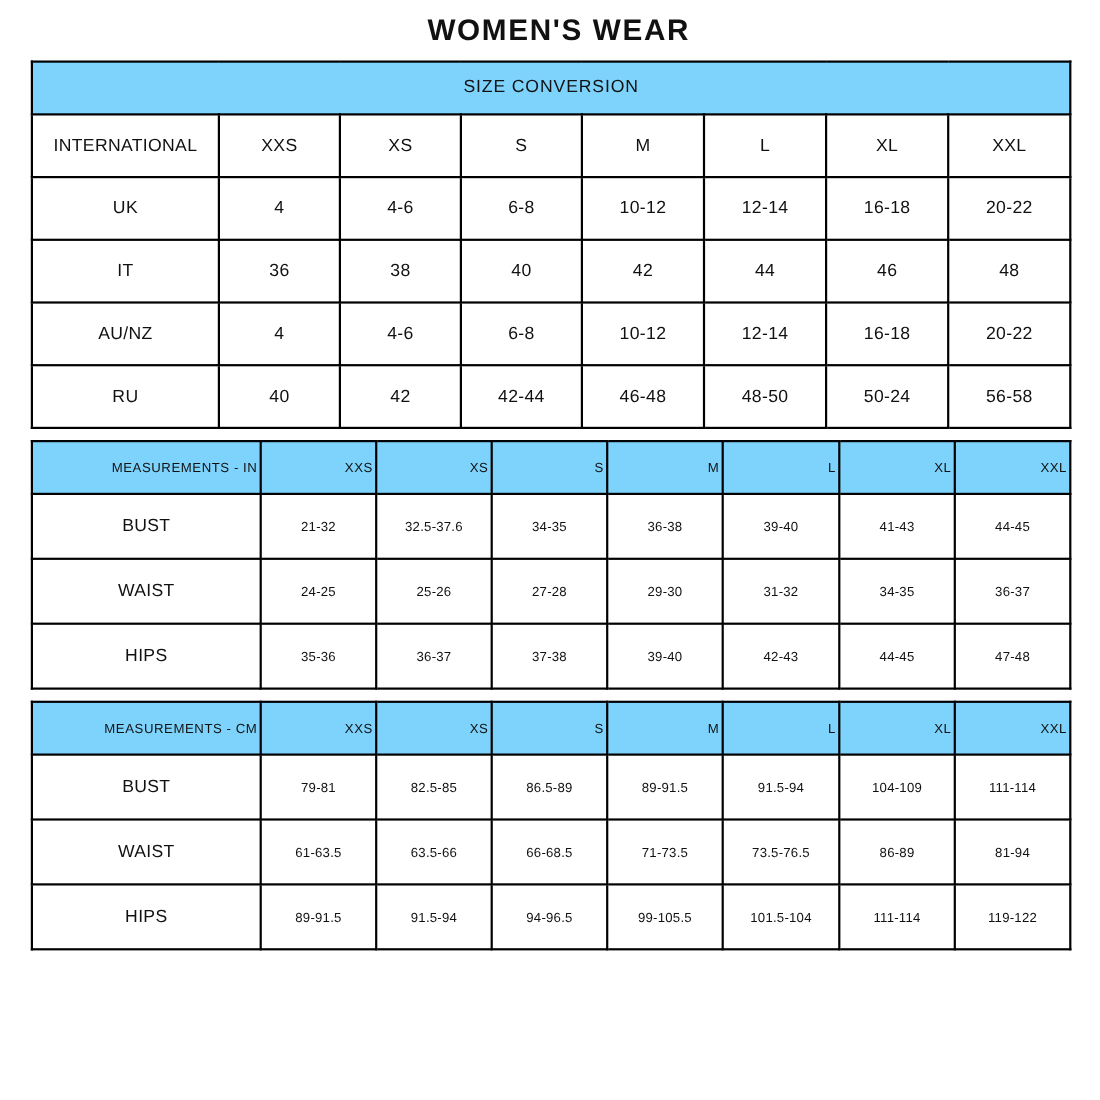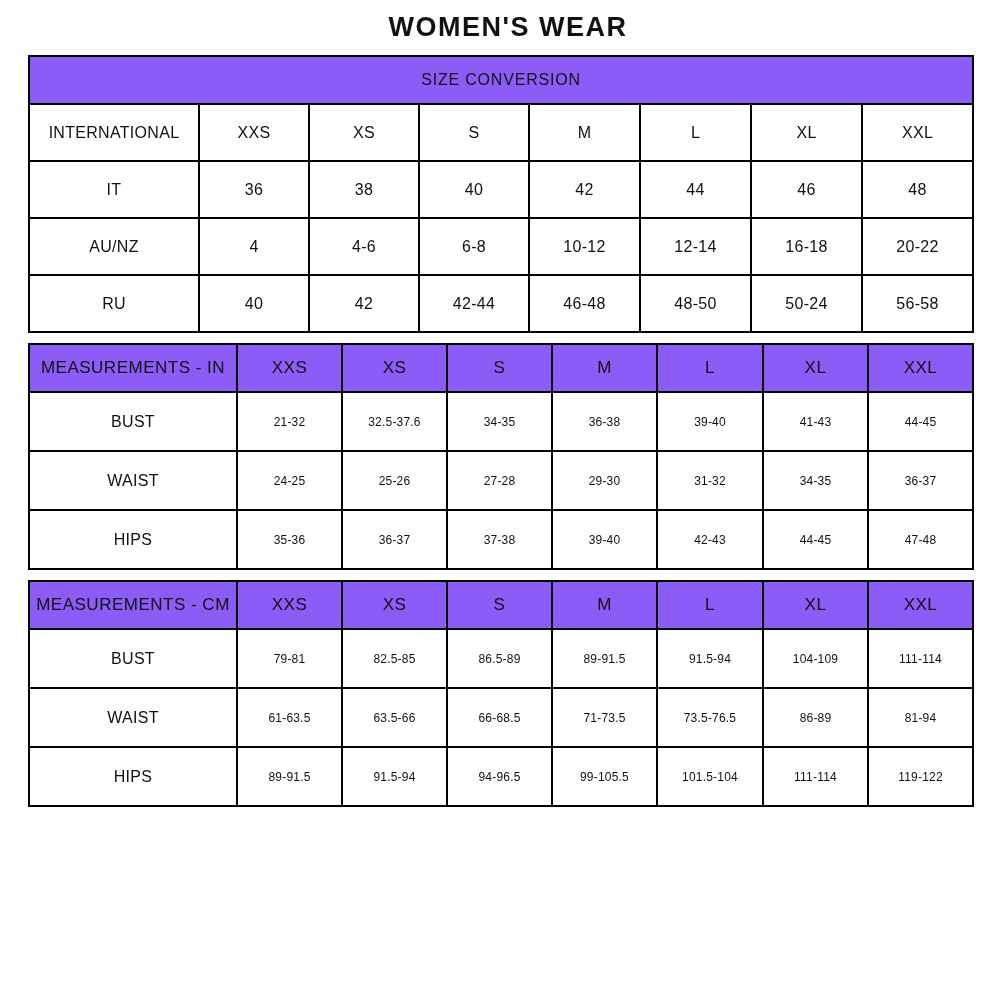--- a/index.html
+++ b/index.html
@@ -24,32 +24,32 @@
     width: 944px;
     table-layout: fixed;
   }
   table.tbl td, table.tbl th {
     border: 2px solid #000000;
     text-align: center;
     vertical-align: middle;
     padding: 0 2px;
     font-weight: normal;
   }
-  .gray { background: #8b5cf6; }
+  .gray { background: #7dd3fc; }
   .bold { font-weight: bold; }
   
   .conv .title-row { height: 48px; }
   .conv .title-cell { font-size: 16px; letter-spacing: 0.8px; }
   .conv tr.data-row { height: 57px; }
   .conv td { font-size: 16px; letter-spacing: 0.3px; }
   
   .meas { margin-top: 10px; }
   .meas tr.head-row { height: 48px; }
   .meas tr.data-row { height: 59px; }
-  .meas .head-row td { font-size: 17px; letter-spacing: 0.5px; }
+  .meas .head-row td { font-size: 12px; letter-spacing: 0.5px; text-align: right; }
   .meas .row-label { font-size: 16px; letter-spacing: 0.3px; margin-top: 16px; }
   .meas .val { font-size: 12px; letter-spacing: 0.2px; }
 </style>
 </head>
 <body>
 
 <div class="page">
 
   <h1 class="page-title">WOMEN'S WEAR</h1>
 
@@ -72,20 +72,30 @@
       <td>INTERNATIONAL</td>
       <td>XXS</td>
       <td>XS</td>
       <td>S</td>
       <td>M</td>
       <td>L</td>
       <td>XL</td>
       <td>XXL</td>
     </tr>
     <tr class="data-row">
+      <td>UK</td>
+      <td>4</td>
+      <td>4-6</td>
+      <td>6-8</td>
+      <td>10-12</td>
+      <td>12-14</td>
+      <td>16-18</td>
+      <td>20-22</td>
+    </tr>
+    <tr class="data-row">
       <td>IT</td>
       <td>36</td>
       <td>38</td>
       <td>40</td>
       <td>42</td>
       <td>44</td>
       <td>46</td>
       <td>48</td>
     </tr>
     <tr class="data-row">

